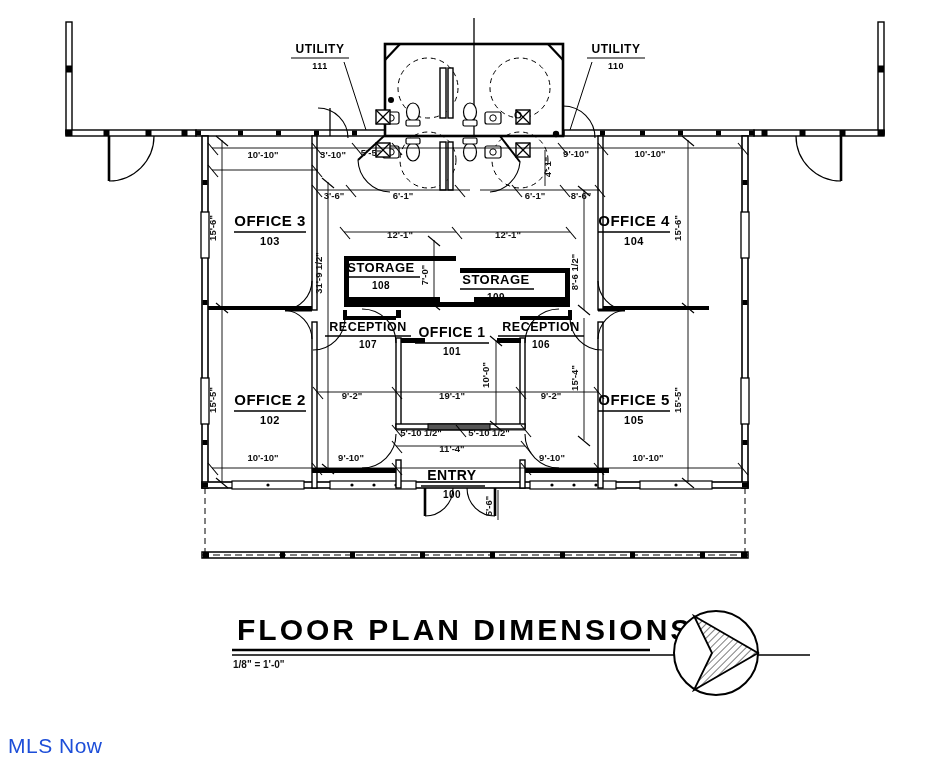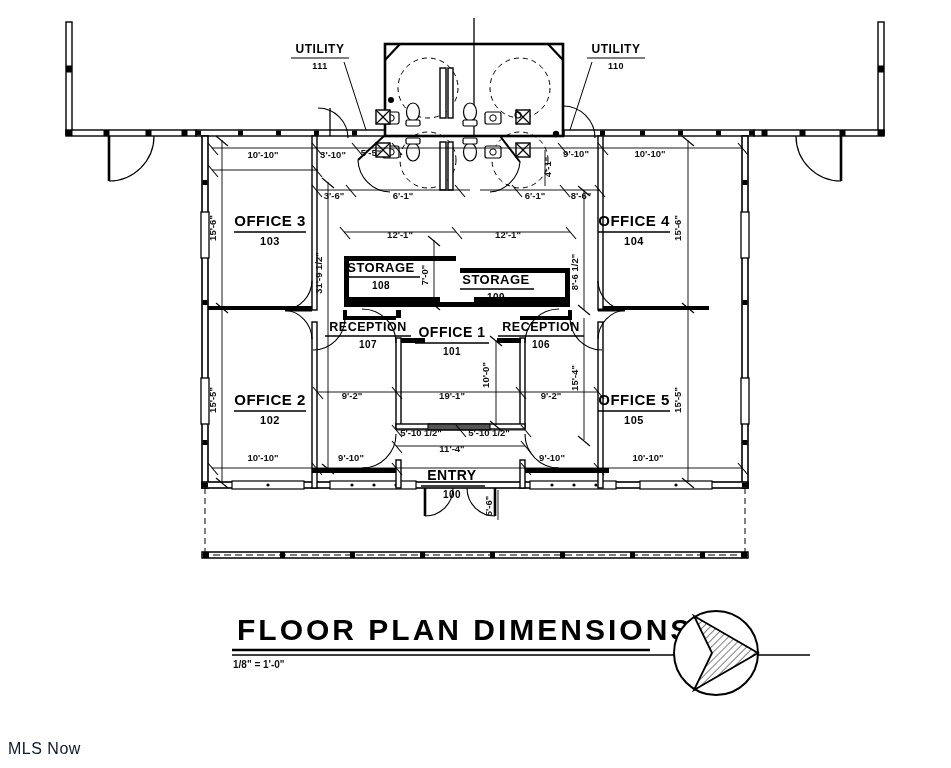--- a/index.html
+++ b/index.html
@@ -2,21 +2,21 @@
 <html><head>
 <meta charset="utf-8">
 <style>
   html,body{margin:0;padding:0;background:#ffffff;}
   body{width:951px;height:768px;overflow:hidden;font-family:"Liberation Sans",sans-serif;}
   #sheet{position:relative;width:951px;height:768px;background:#fff;}
   svg{display:block;}
   .rmlabel{font-family:"Liberation Sans",sans-serif;font-weight:700;letter-spacing:.5px;fill:#000;}
   .dim{font-family:"Liberation Sans",sans-serif;fill:#111;font-weight:600;}
   .watermark{position:absolute;left:8px;bottom:10px;font-family:"Liberation Sans",sans-serif;
-             font-size:16px;color:#0f172a;letter-spacing:.5px;}
+             font-size:21px;color:#1d4ed8;letter-spacing:.5px;}
   .titletxt{font-family:"Liberation Sans",sans-serif;font-weight:700;fill:#000;letter-spacing:3px;}
 </style>
 </head>
 <body>
 
 <div id="sheet">
 
   <svg width="951" height="768" viewBox="0 0 951 768">
     <defs>
       <pattern id="hatch" width="5" height="5" patternUnits="userSpaceOnUse" patternTransform="rotate(45)">

